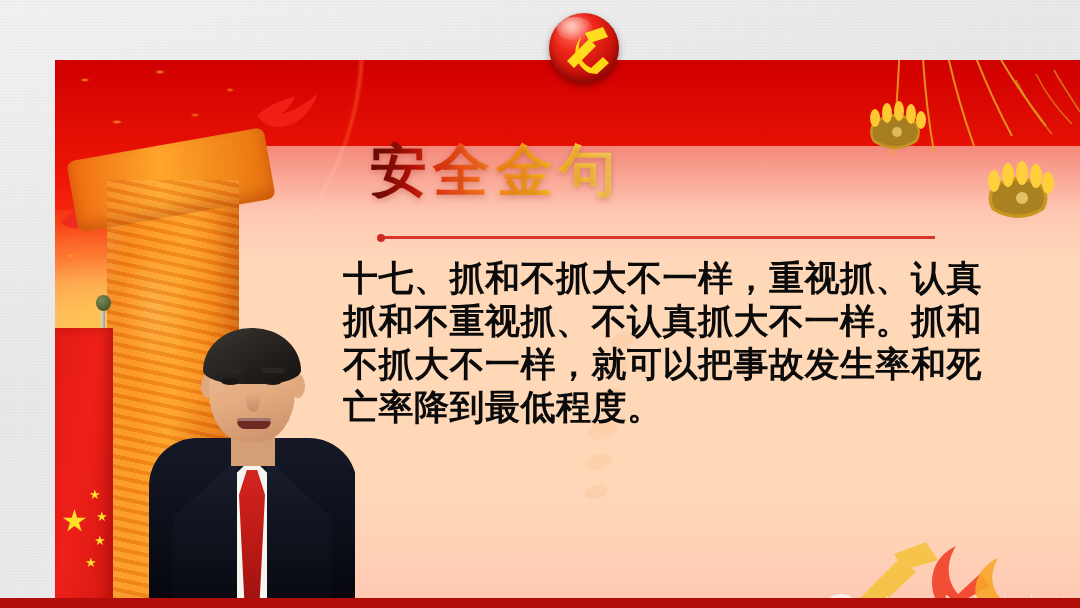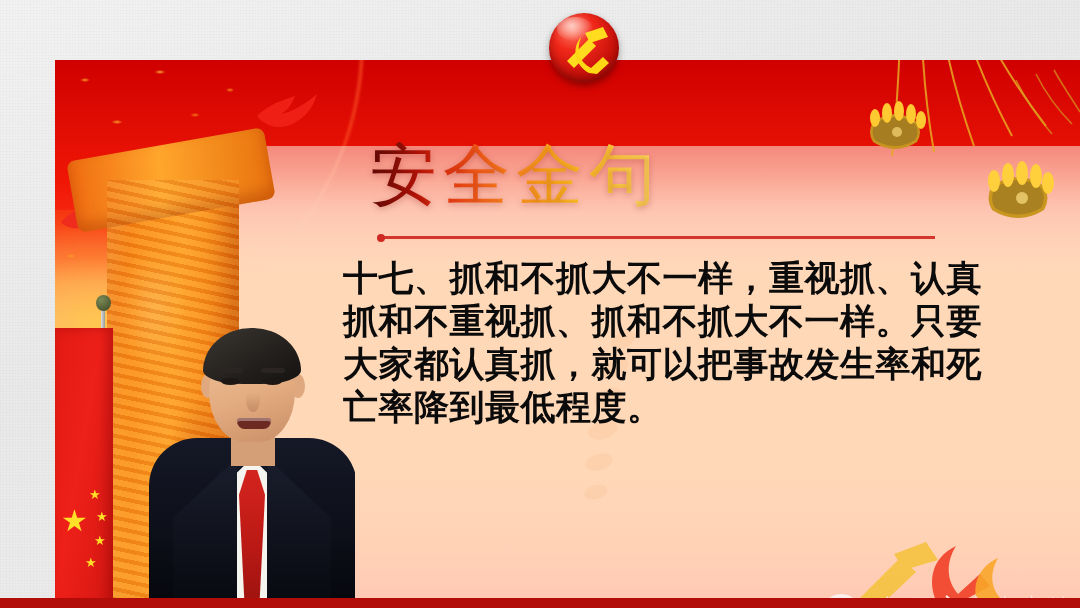--- a/index.html
+++ b/index.html
@@ -115,22 +115,22 @@
     width: 130px; height: 200px;
     opacity: .35;
     pointer-events: none;
   }
 
   
   #title {
     position: absolute;
     left: 315px;
     top: 82px;
-    font-size: 67px;
-    font-weight: 400;
+    font-size: 57px;
+    font-weight: 700;
     letter-spacing: 6px;
     line-height: 1;
     font-family: "DejaVu Sans", "Liberation Sans", sans-serif;
     background: linear-gradient(96deg,
         #5e0b05 0%, #7d0e06 8%, #b81508 17%,
         #e83c12 28%, #f9651c 38%, #fd8f1f 50%,
         #ffb020 62%, #ffc62a 74%, #ffd34a 86%, #ffdd66 100%);
     -webkit-background-clip: text;
     background-clip: text;
     color: transparent;
@@ -505,21 +505,21 @@
         <div class="p-eye r"></div>
         <div class="p-nose"></div>
         <div class="p-mouth"></div>
       </div>
     </div>
 
     <div id="title">安全金句</div>
 
     <div id="divider"></div>
 
-    <div id="body-text">十七、抓和不抓大不一样，重视抓、认真抓和不重视抓、抓和不抓大不一样。只要大家都认真抓，就可以把事故发生率和死亡率降到最低程度。</div>
+    <div id="body-text">十七、抓和不抓大不一样，重视抓、认真抓和不重视抓、不认真抓大不一样。抓和不抓大不一样，就可以把事故发生率和死亡率降到最低程度。</div>
 
     <div id="bottom-emblem">
       <svg viewBox="0 0 230 80" width="230" height="80">
         <g fill="#f5c23c" opacity=".95">
           <path d="M30 70 L70 30 L86 44 L48 80 Z"></path>
           <path d="M64 26 L96 14 L108 32 L74 42 Z"></path>
         </g>
         <path d="M110 80 C96 58 100 30 126 18 C116 34 116 52 128 66 L150 46 L160 58 L120 80 Z" fill="#ef3b23" opacity=".95"></path>
         <path d="M150 80 C140 62 146 40 168 30 C160 44 160 58 170 70 Z" fill="#f8a31e" opacity=".9"></path>
       </svg>

